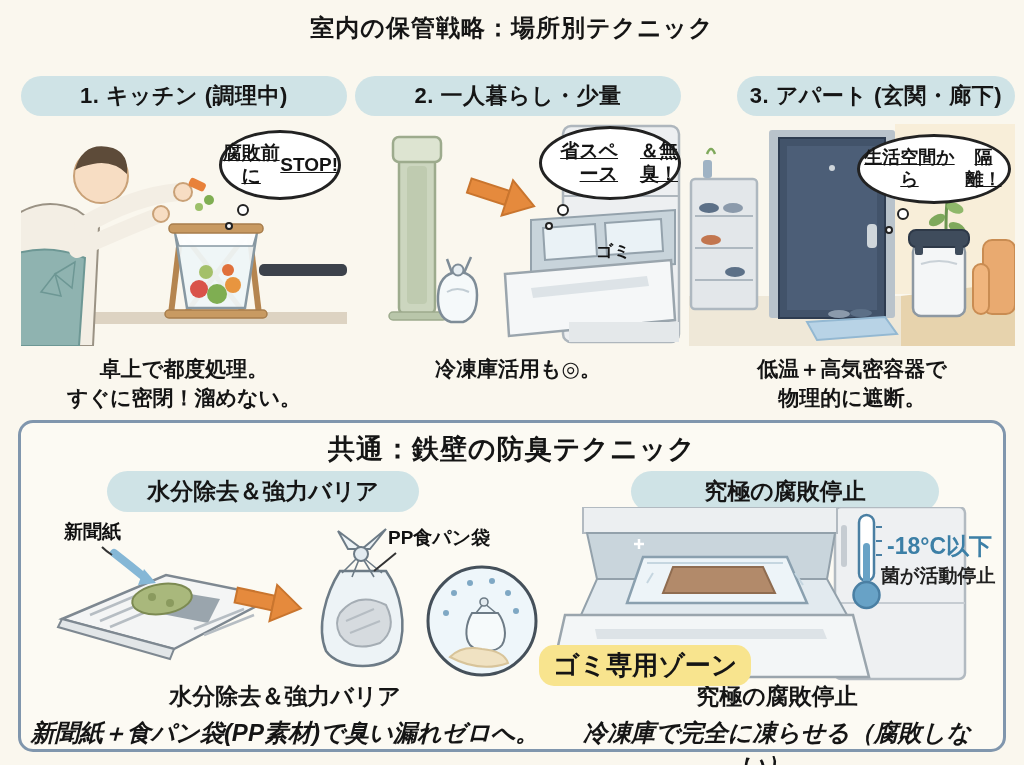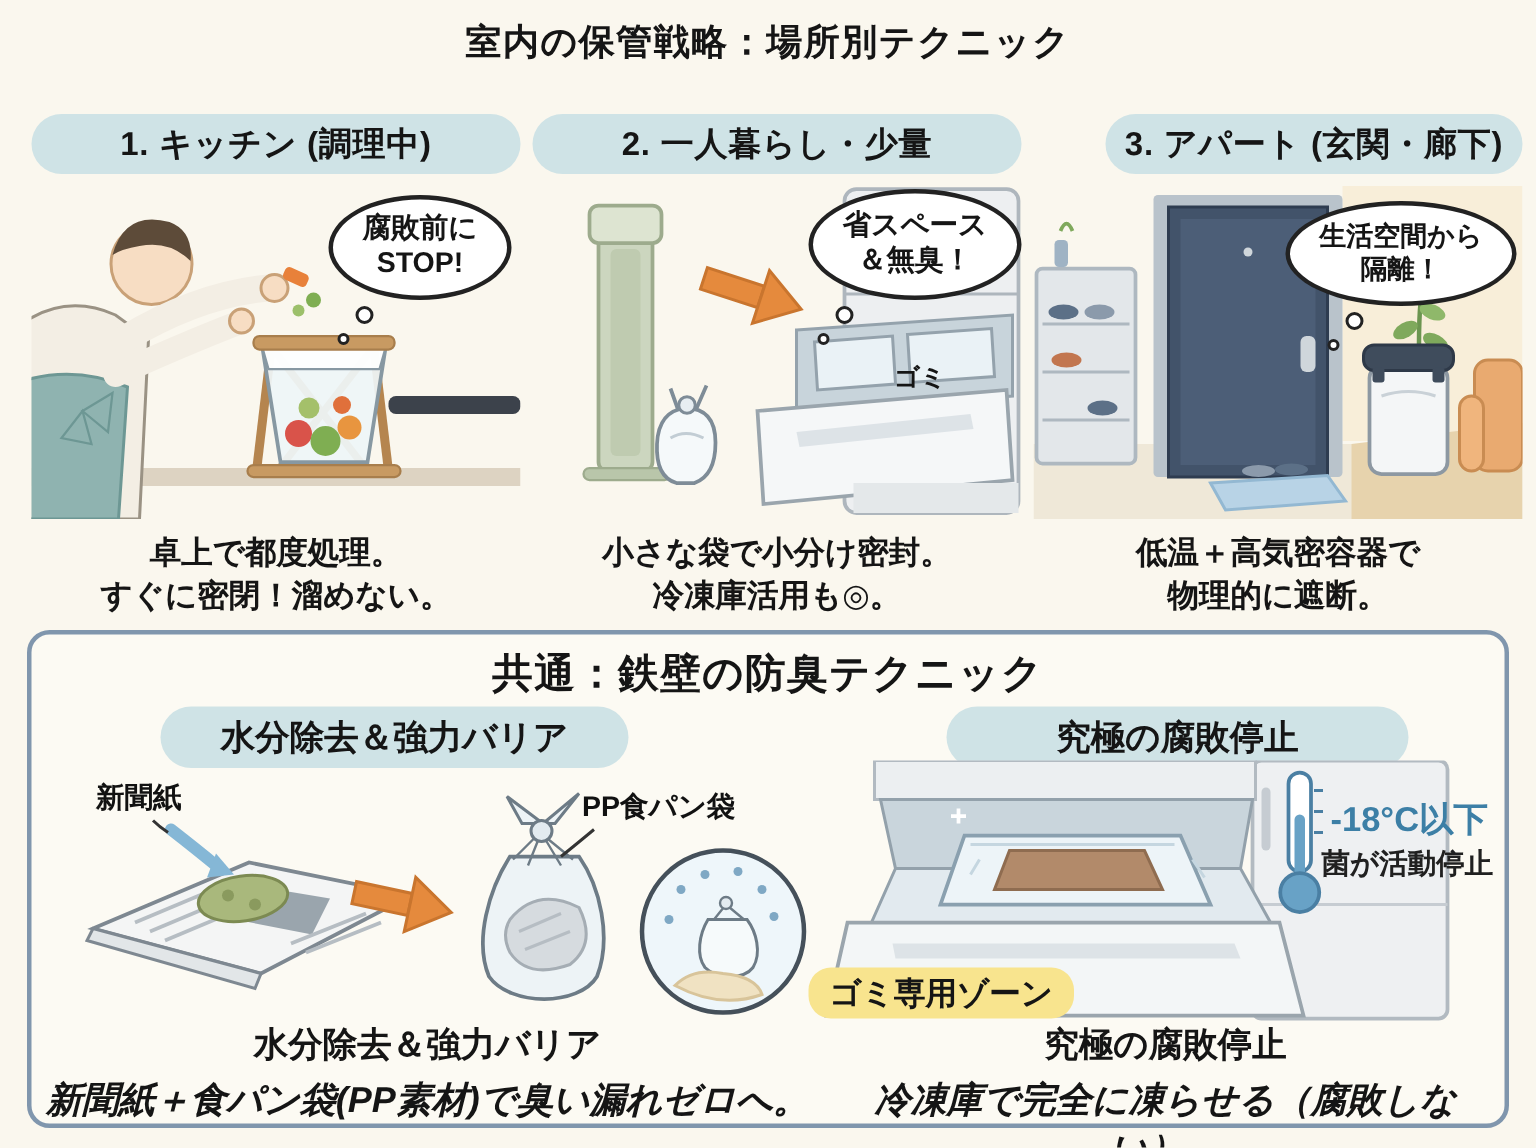--- a/index.html
+++ b/index.html
@@ -23,23 +23,23 @@
     height: 40px; border-radius: 21px; background: #cfe3e6;
     display: flex; align-items: center; justify-content: center;
     font-size: 22px; font-weight: 800; letter-spacing: .5px;
   }
   .illust { position: absolute; left: 0; top: 48px; width: 326px; height: 222px; }
   .illust svg { position:absolute; left:0; top:0; }
   .caption { position: absolute; top: 278px; left: 0; width: 100%; text-align: center;
     font-weight: 800; font-size: 21px; line-height: 1.4; }
   .bubble {
     position: absolute; background: #fff; border: 3px solid #222;
-    border-radius: 50%; display: flex; flex-direction: column;
+    border-radius: 50%; display: flex; flex-direction: row;
     align-items: center; justify-content: center; text-align: center;
-    font-weight: 800; font-size: 19px; line-height: 1.2; z-index: 6;
+    font-weight: 800; font-size: 19px; line-height: 1.2; z-index: 6; text-decoration: underline;
   }
   .bubble-dot { position: absolute; background:#fff; border: 2.5px solid #222; border-radius: 50%; z-index:6; }
   
   .common-box {
     position: absolute; left: 18px; top: 420px; width: 988px; height: 332px;
     border: 3px solid #8096ad; border-radius: 15px; background: #fcfaf3;
   }
   .common-title { position: absolute; top: 8px; left: 0; width: 100%; text-align: center;
     font-size: 27px; font-weight: 800; letter-spacing: 1px; }
   .sub-pill { position: absolute; top: 48px; height: 41px; border-radius: 21px;
@@ -48,21 +48,21 @@
   #sub-pill-left  { left: 86px;  width: 312px; }
   #sub-pill-right { left: 610px; width: 308px; }
   .illust-left  { position:absolute; left: 23px;  top: 94px; width: 505px; height: 172px; }
   .illust-right { position:absolute; left: 514px; top: 84px; width: 470px; height: 180px; }
   .small-label { position:absolute; font-weight: 800; font-size: 19px; color:#111; z-index:5; }
   #label-newspaper { left: 20px; top: 2px; }
   #label-ppbag     { left: 344px; top: 8px; }
   #temp-label { position:absolute; left: 352px; top: 24px; font-size: 23px; font-weight: 800; color: #3c7fa6; z-index:5;}
   #temp-note  { position:absolute; left: 346px; top: 56px; font-size: 19px; font-weight: 800; color: #202020; z-index:5;}
   #zone-tag   { position:absolute; left: 4px; top: 138px; background:#f8e48e;
-    border-radius: 15px; padding: 3px 14px; font-size: 21px; font-weight: 800; z-index:5; }
+    border-radius: 15px; padding: 3px 14px; font-size: 26px; font-weight: 800; z-index:5; }
   .bottom-caption { position:absolute; top: 258px; text-align:center; font-weight: 800; }
   #caption-left  { left: 4px;   width: 520px; }
   #caption-right { left: 530px; width: 452px; }
   .bottom-caption .c1 { font-size: 23px; }
   .bottom-caption .c2 { font-size: 24px; margin-top: 5px; font-style: italic; }
   .drawer-label { position:absolute; left: 241px; top: 116px; font-size: 17px; font-weight: 800; z-index:5; }
 </style>
 </head>
 <body>
 
@@ -146,28 +146,27 @@
         <polygon points="176,96 320,86 320,140 176,150" fill="#c8d4db" stroke="#94a2ac" stroke-width="2"></polygon>
         <polygon points="188,104 240,100 242,132 190,136" fill="#eaf2f6" stroke="#94a2ac" stroke-width="2"></polygon>
         <polygon points="250,99 306,95 308,127 252,131" fill="#eaf2f6" stroke="#94a2ac" stroke-width="2"></polygon>
         <polygon points="150,150 316,136 320,196 154,212" fill="#f5f7f8" stroke="#9aa5ad" stroke-width="2.5"></polygon>
         <polygon points="176,164 292,152 294,162 178,174" fill="#dde3e7"></polygon>
         <rect x="214" y="198" width="110" height="20" fill="#e4e8ea"></rect>
       </g>
     </svg>
     <div class="drawer-label">ゴミ</div>
   </div>
-  <div class="bubble" style="left:184px; top:50px; width:142px; height:74px;">
+  <div class="bubble" style="left:184px; top:50px; width:142px; height:74px;text-align:right;">
     <span>省スペース</span>
     <span>＆無臭！</span>
   </div>
   <div class="bubble-dot" style="left:202px; top:128px; width:12px; height:12px;"></div>
   <div class="bubble-dot" style="left:190px; top:146px; width:8px; height:8px;"></div>
   <div class="caption">
-    <div>小さな袋で小分け密封。</div>
     <div>冷凍庫活用も◎。</div>
   </div>
 </div>
 
 <div class="panel" id="panel-3">
   <div class="pill">3. アパート (玄関・廊下)</div>
   <div class="illust">
     <svg width="326" height="222" viewBox="0 0 326 222">
       <rect x="206" y="0" width="120" height="170" fill="#f8eed9"></rect>
       <rect x="0" y="172" width="326" height="50" fill="#efe8d8"></rect>

